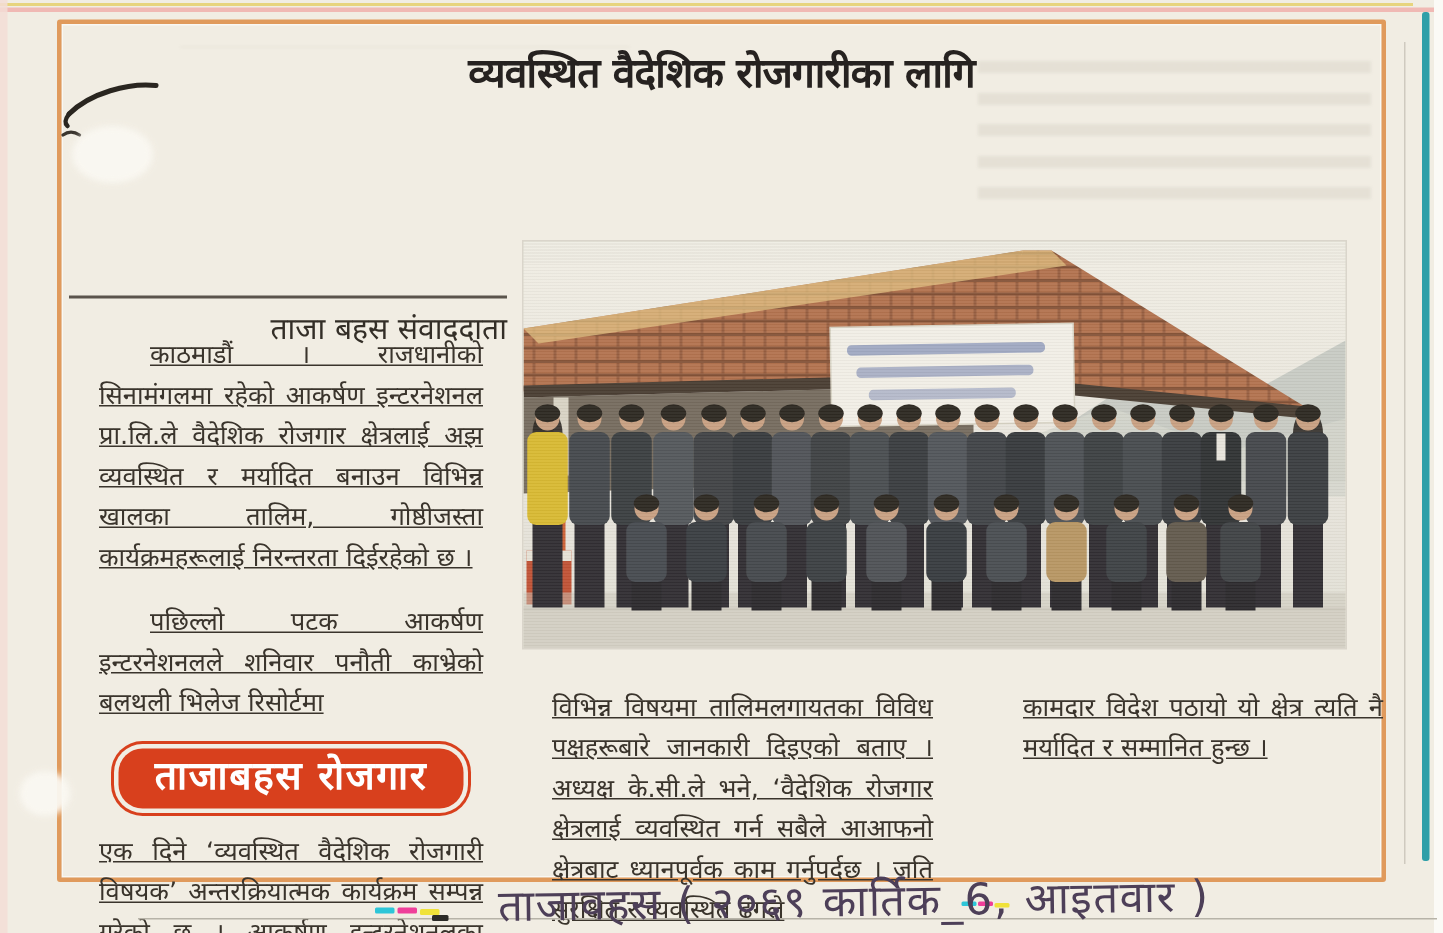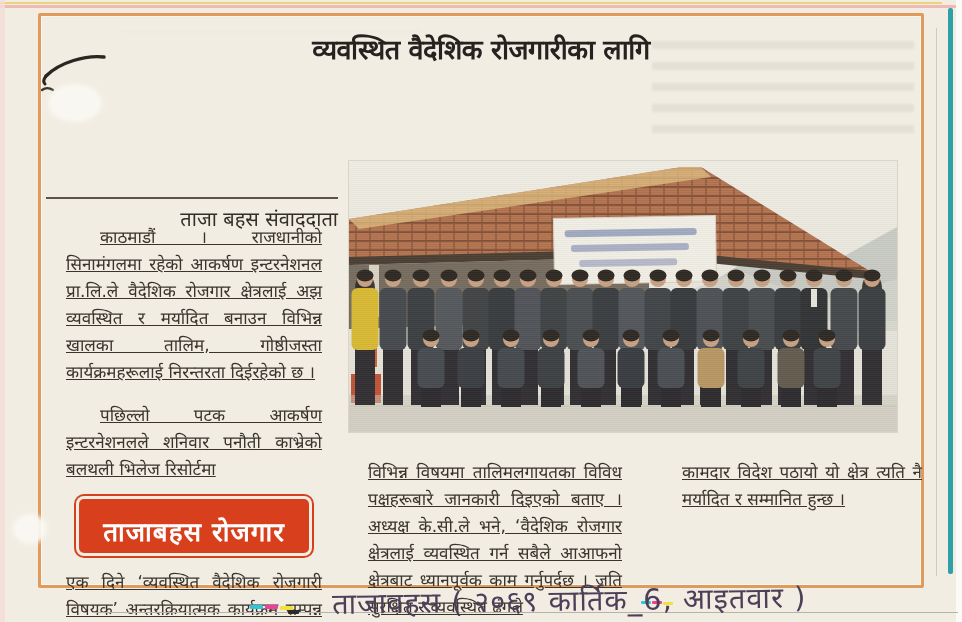--- a/index.html
+++ b/index.html
@@ -58,21 +58,21 @@
   .col-left{left:50px;top:208px;width:288px;}
   .col-mid{left:352px;top:443px;width:286px;}
   .col-right{left:666px;top:443px;width:272px;}
   .indent{text-indent:34px;}
 
   
   .badge{
     display:block;width:fit-content;margin:9px auto 7px;
     background:var(--badge-red);color:#fff;
     font-weight:bold;font-size:26px;line-height:34px;
-    padding:16px 24px 4px;border-radius:5px;
+    padding:2px 24px 4px;border-radius:16px;
     box-shadow:0 0 0 3px var(--paper),0 0 0 5px var(--badge-red);
     text-indent:0;text-align:left;letter-spacing:1px;
   }
 
   .cont{font-weight:bold;font-style:italic;margin-left:10px;white-space:nowrap;}
 
   
   .photo{left:349px;top:161px;width:548px;height:271px;outline:1px solid rgba(90,80,70,.15);}
   .photo svg{display:block;width:548px;height:271px;}
   .photo-grain{

